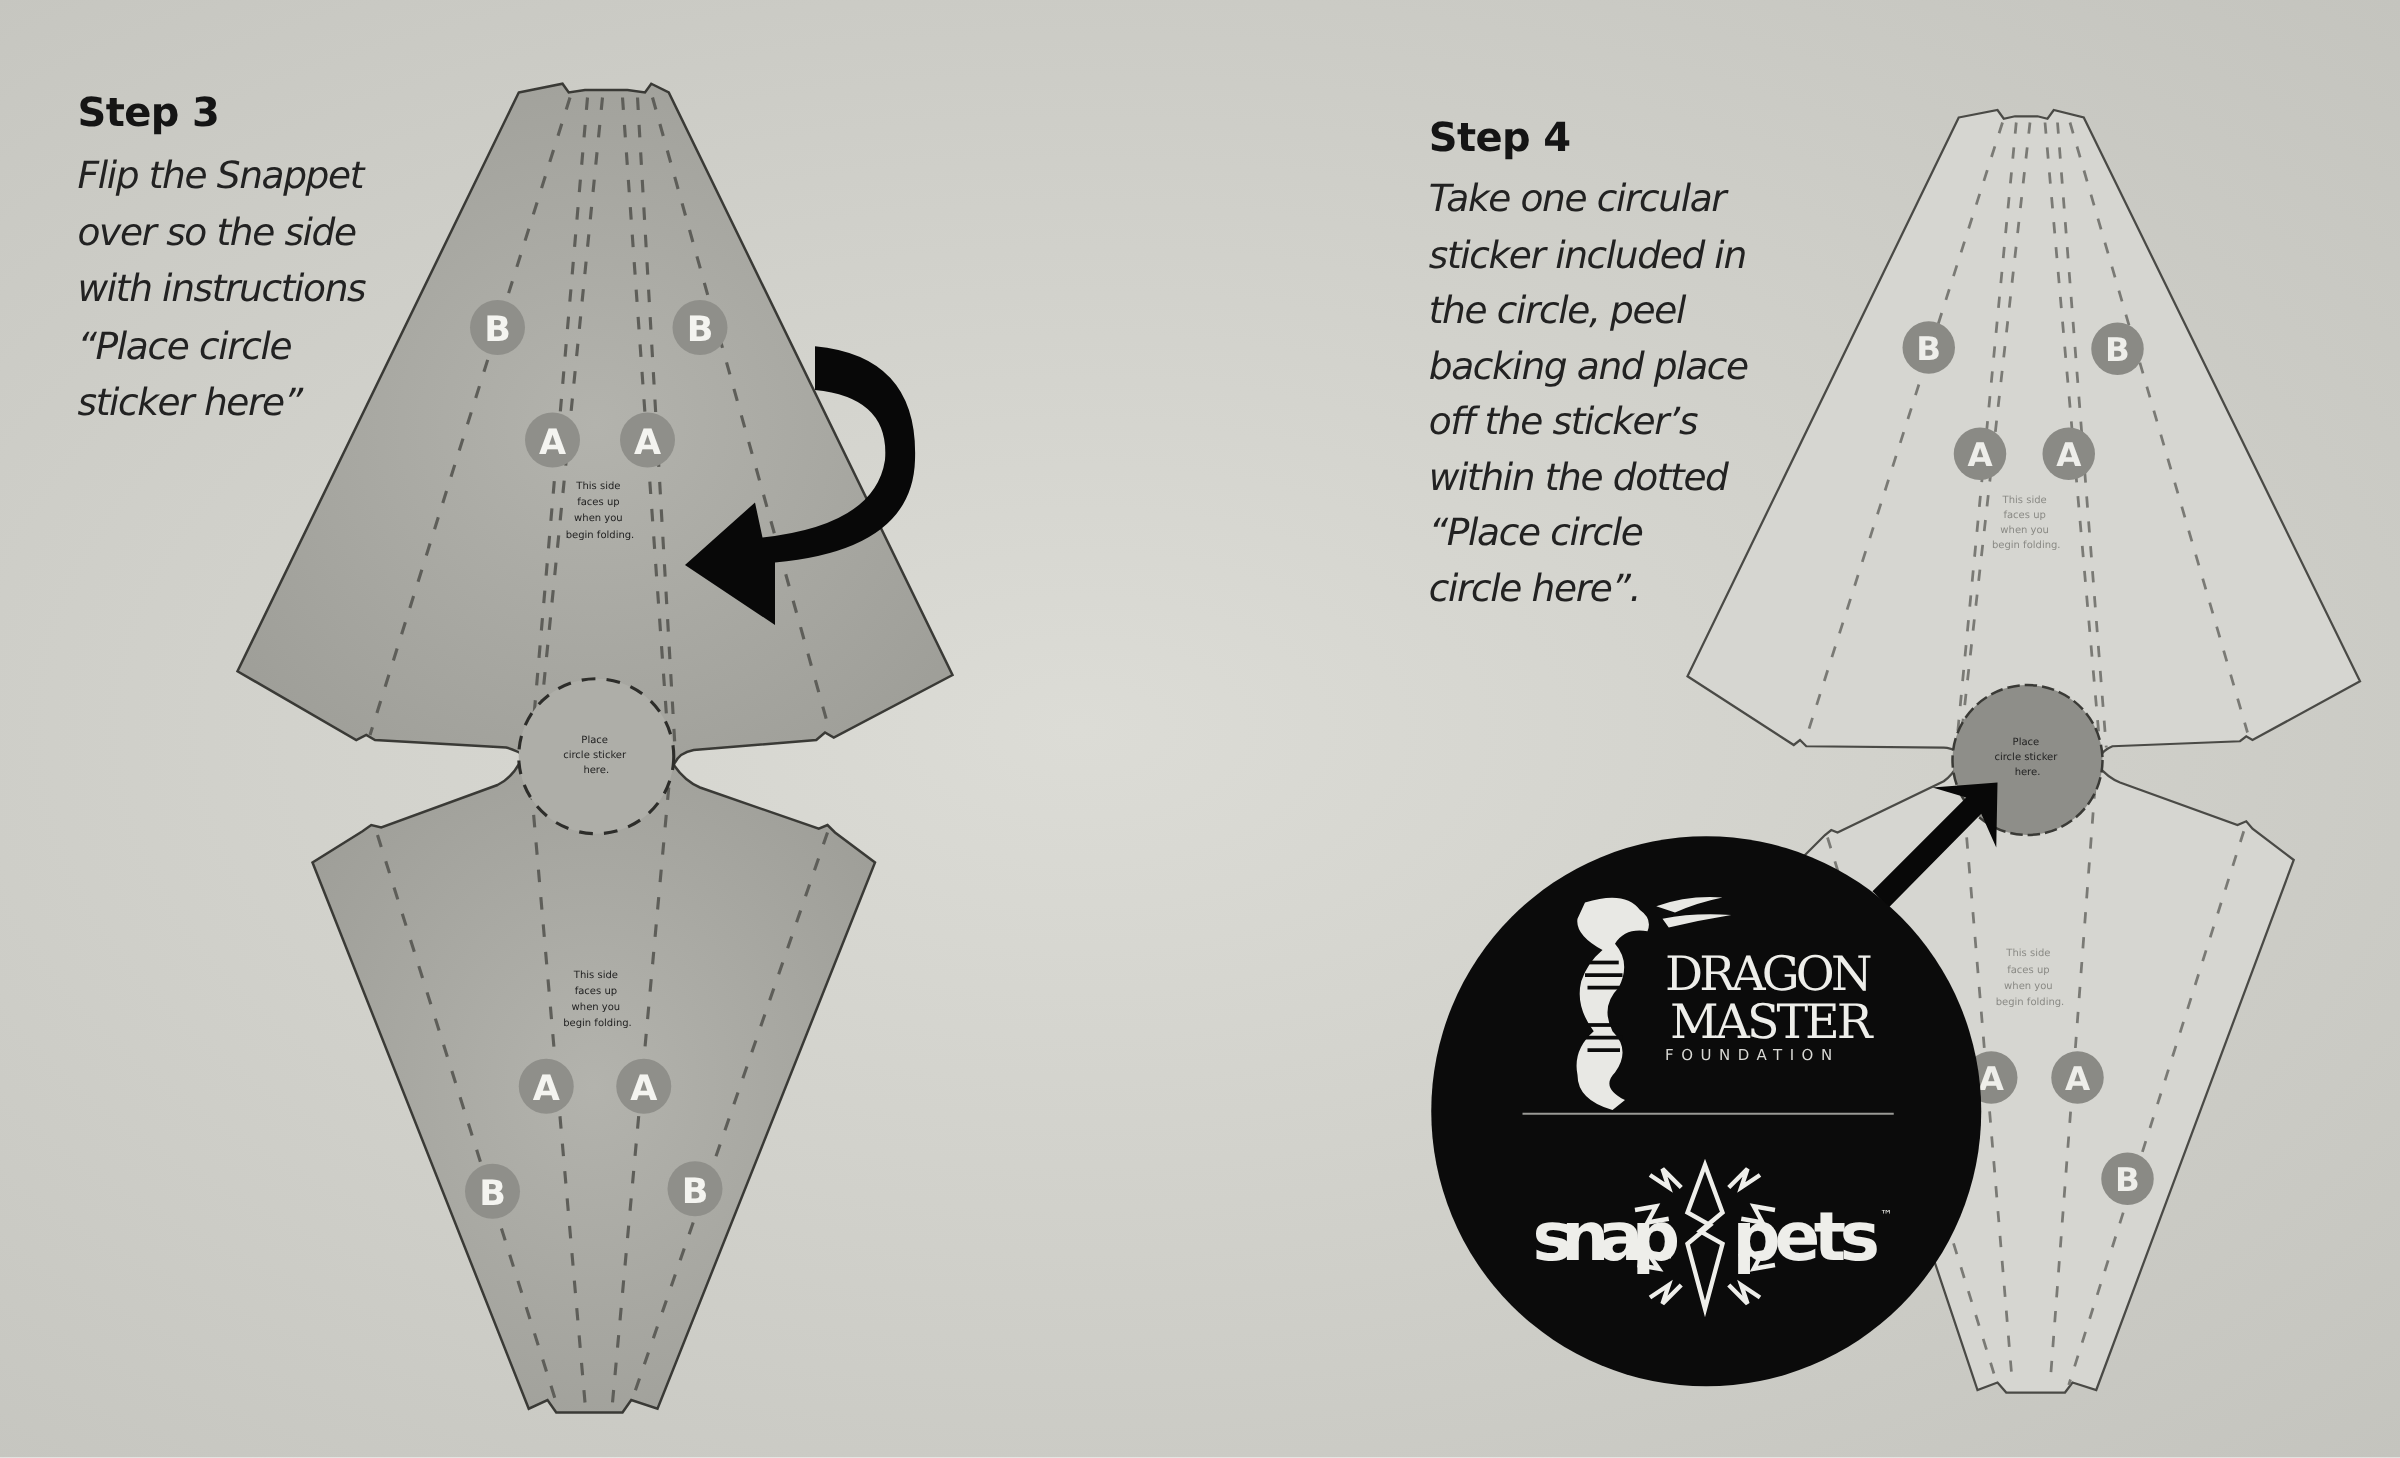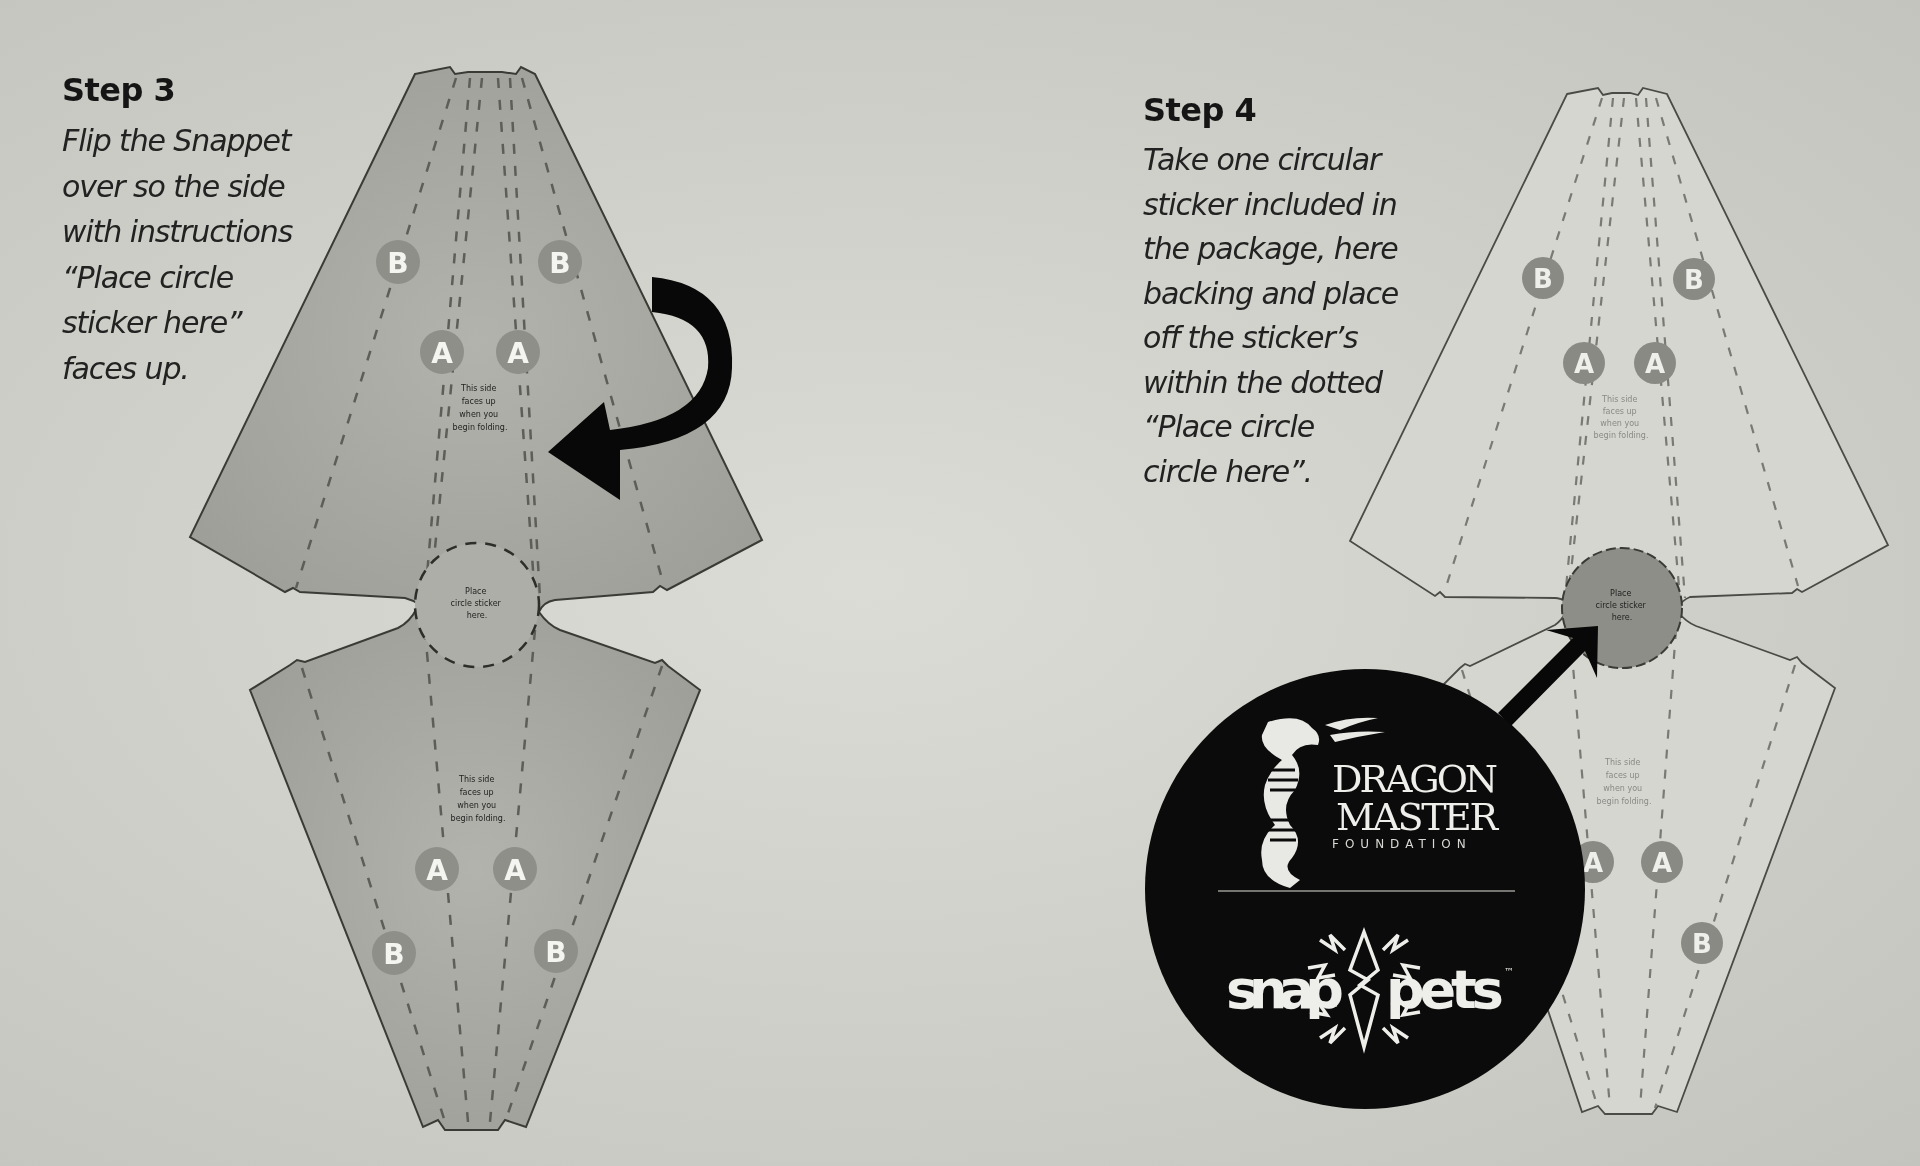--- a/index.html
+++ b/index.html
@@ -40,32 +40,31 @@
 
 <div class="panel panel-left">
   <div class="step-text step3-text">
     <h2 class="step-title">Step 3</h2>
     <p class="step-body">
       <span class="line">Flip the Snappet</span>
       <span class="line">over so the side</span>
       <span class="line">with instructions</span>
       <span class="line">“Place circle</span>
       <span class="line">sticker here”</span>
-      <span class="line">faces up.</span>
     </p>
   </div>
 </div>
 
 <div class="panel panel-right"></div>
 <div class="step-text step4-text">
   <h2 class="step-title">Step 4</h2>
   <p class="step-body">
     <span class="line">Take one circular</span>
     <span class="line">sticker included in</span>
-    <span class="line">the package, here</span>
+    <span class="line">the circle, peel</span>
     <span class="line">backing and place</span>
     <span class="line">off the sticker’s</span>
     <span class="line">within the dotted</span>
     <span class="line">“Place circle</span>
     <span class="line">circle here”.</span>
   </p>
 </div>
 
 <svg class="art" width="1920" height="1166" viewBox="0 0 1920 1166">
   <defs>

